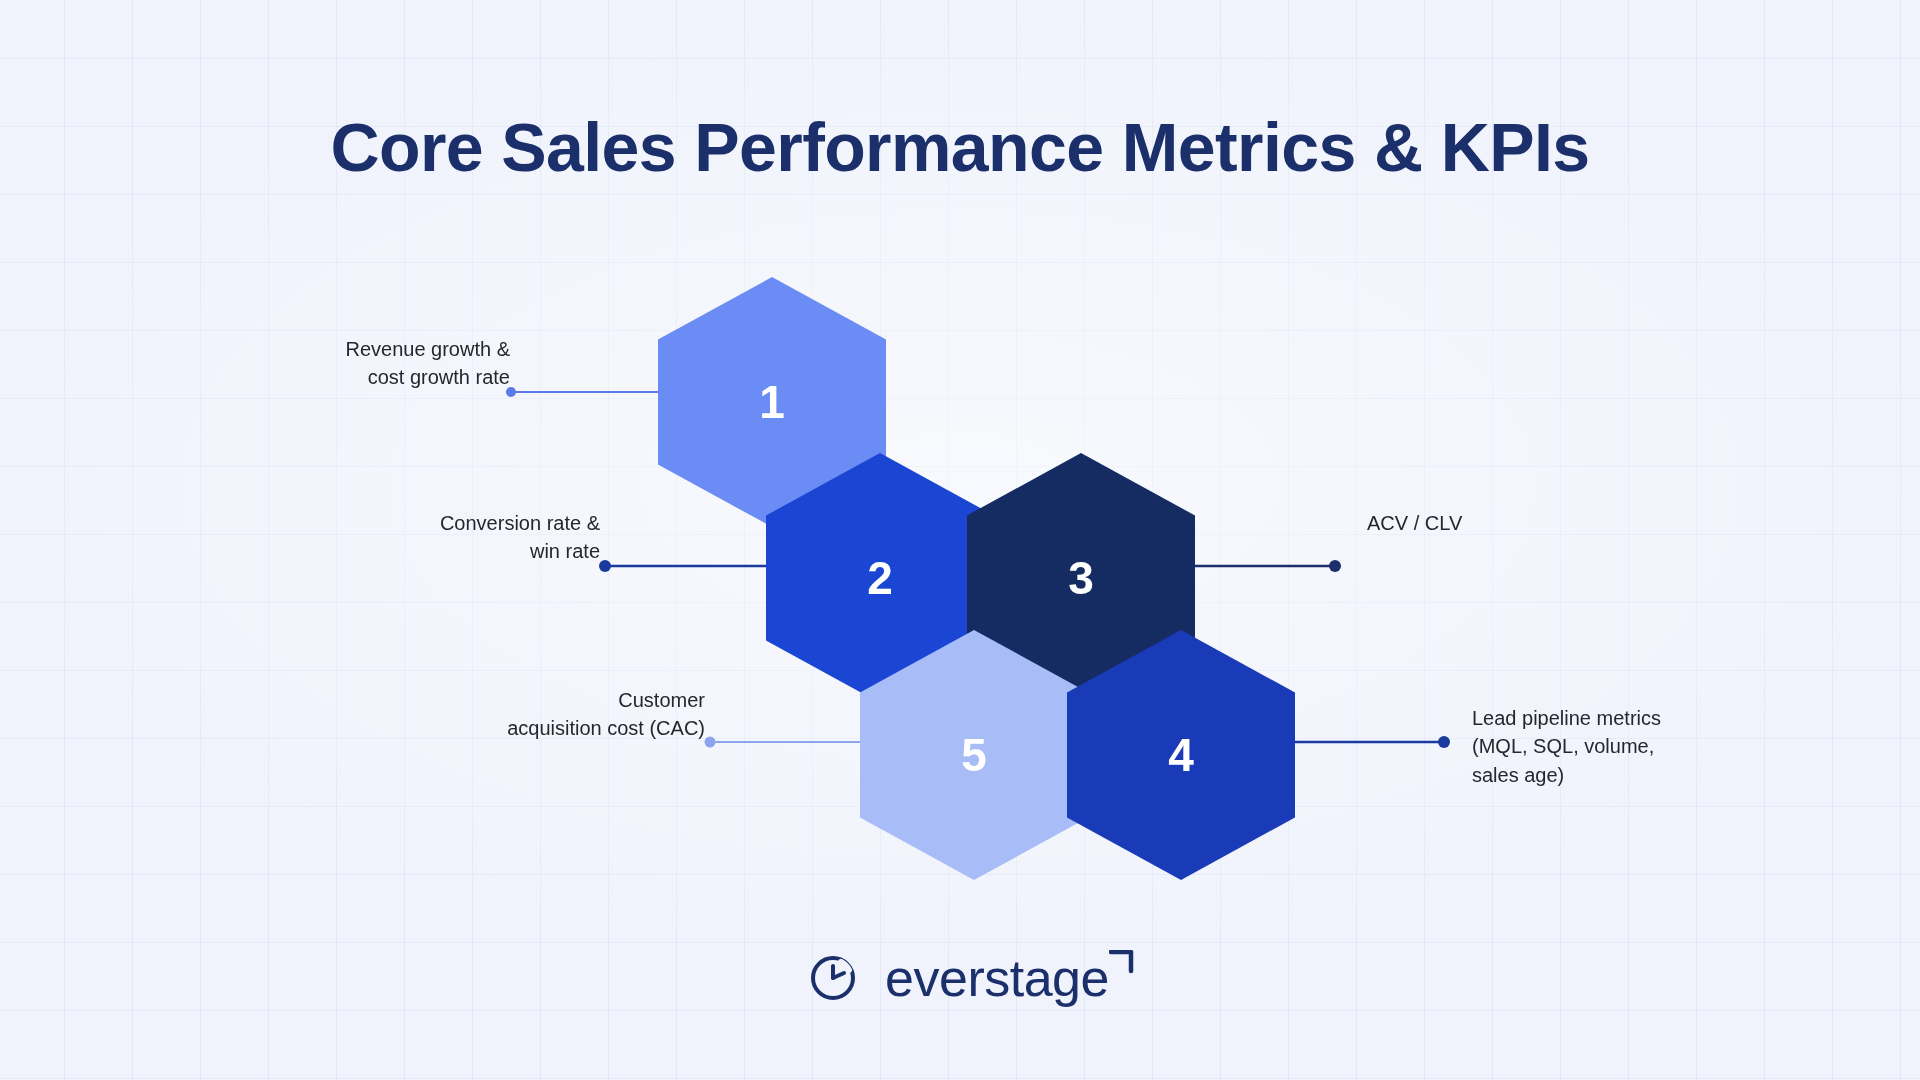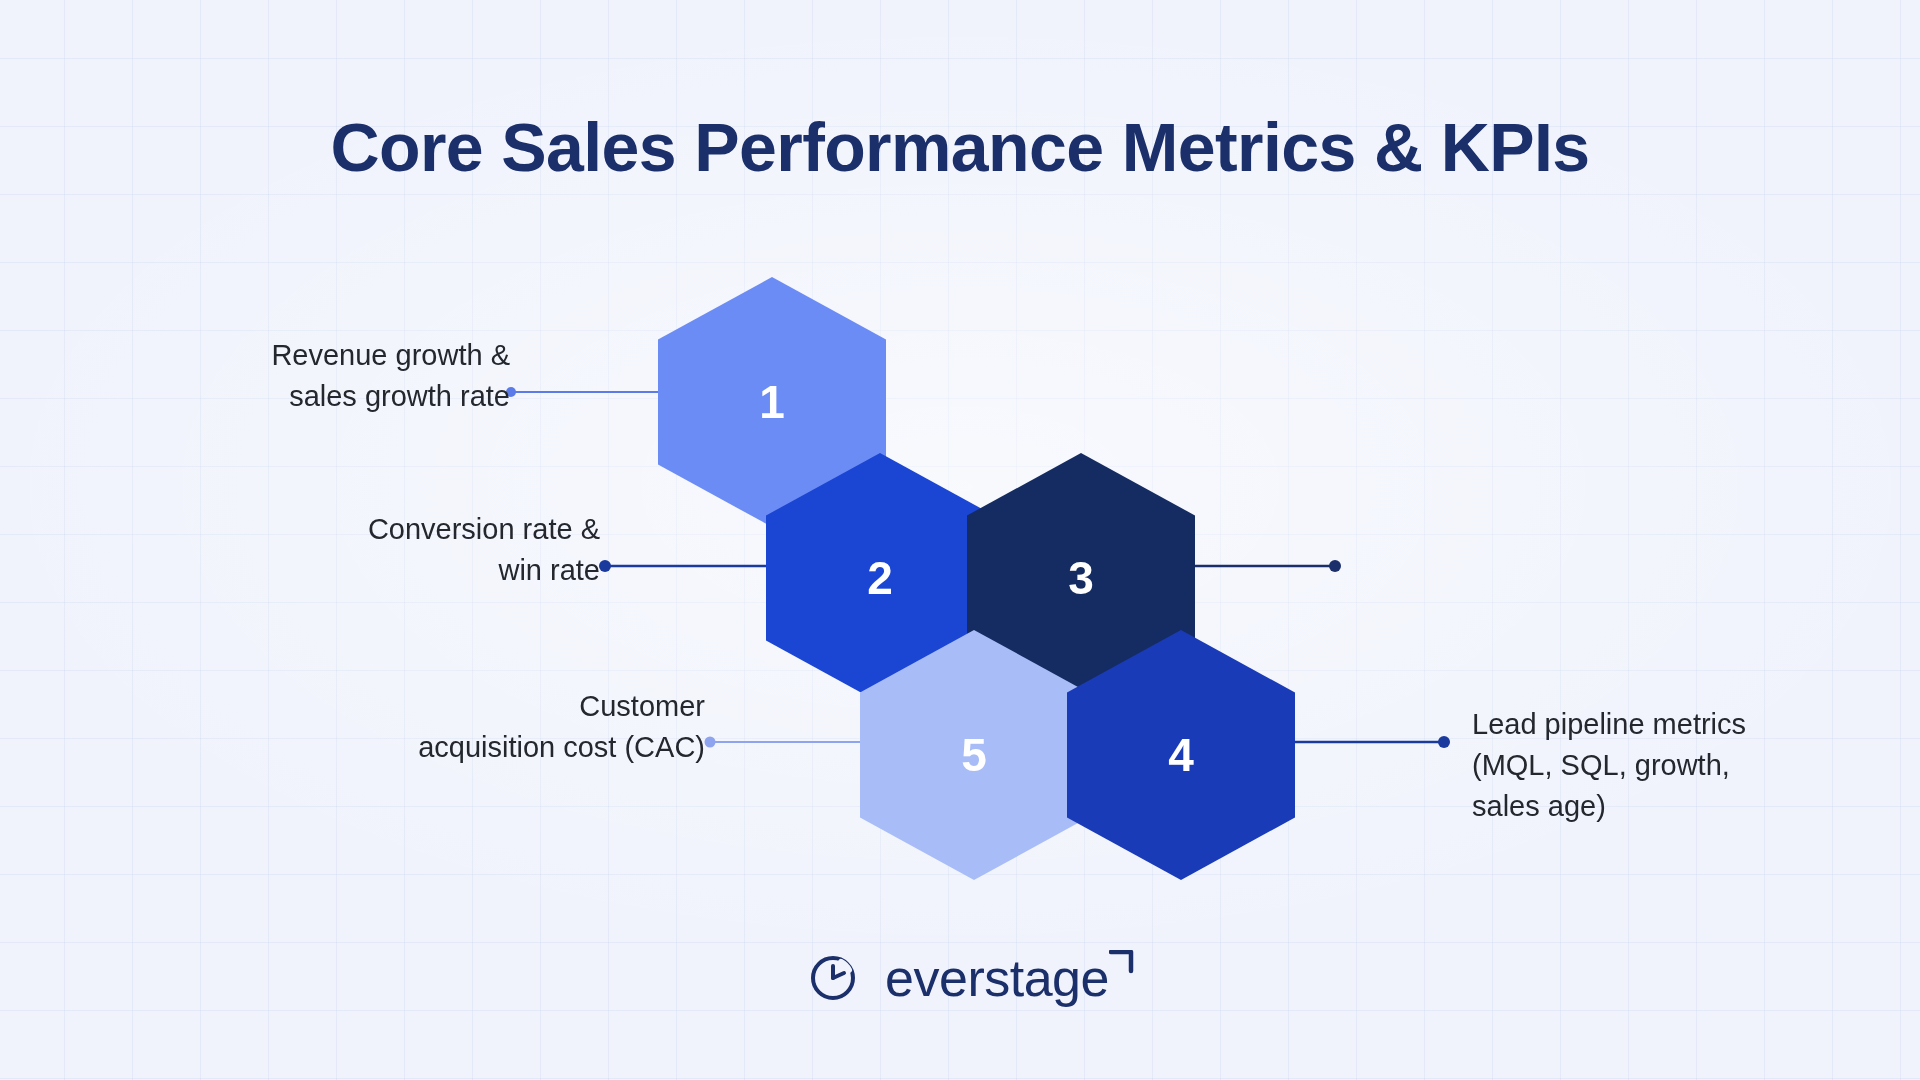--- a/index.html
+++ b/index.html
@@ -45,21 +45,21 @@
     clip-path:polygon(50% 0%, 100% 25%, 100% 75%, 50% 100%, 0% 75%, 0% 25%);
     display:flex; align-items:center; justify-content:center;
     color:#ffffff;
     font-weight:bold;
     font-size:46px;
     line-height:1;
   }
 
   .label {
     position:absolute;
-    font-size:29px;
+    font-size:20px;
     line-height:1.42;
     color:#24282e;
     font-weight:400;
   }
   .label.left  { text-align:right; }
   .label.right { text-align:left; }
 
   #brand {
     position:absolute;
     left:0; width:1920px;
@@ -125,39 +125,40 @@
   <div class="hex" style="left:860px; top:630px; width:228px; height:250px; background:#a8bdf7;">
     <span>5</span>
   </div>
 
   <div class="hex" style="left:1067px; top:630px; width:228px; height:250px; background:#1a3bb8;">
     <span>4</span>
   </div>
 
   <div class="label left" style="left:60px; top:335px; width:450px;">
     <div>Revenue growth &amp;</div>
-    <div>sales growth rate</div>
+    <div>cost growth rate</div>
   </div>
 
   <div class="label left" style="left:150px; top:509px; width:450px;">
     <div>Conversion rate &amp;</div>
     <div>win rate</div>
   </div>
 
   <div class="label left" style="left:250px; top:686px; width:455px;">
     <div>Customer</div>
     <div>acquisition cost (CAC)</div>
   </div>
 
   <div class="label right" style="left:1367px; top:509px; width:470px;">
+    <div>ACV / CLV</div>
   </div>
 
   <div class="label right" style="left:1472px; top:665px; width:440px;margin-top:39px;">
     <div>Lead pipeline metrics</div>
-    <div>(MQL, SQL, growth,</div>
+    <div>(MQL, SQL, volume,</div>
     <div>sales age)</div>
   </div>
 
 </div>
 
 <div id="brand">
   <svg id="brand-mark" viewBox="0 0 44 44" xmlns="http://www.w3.org/2000/svg">
     <circle cx="22" cy="22" r="20" fill="none" stroke="#1b2f6b" stroke-width="4"></circle>
     <path d="M22 22 L22 10" stroke="#1b2f6b" stroke-width="4" stroke-linecap="round"></path>
     <path d="M22 22 L33 17" stroke="#1b2f6b" stroke-width="4" stroke-linecap="round"></path>

